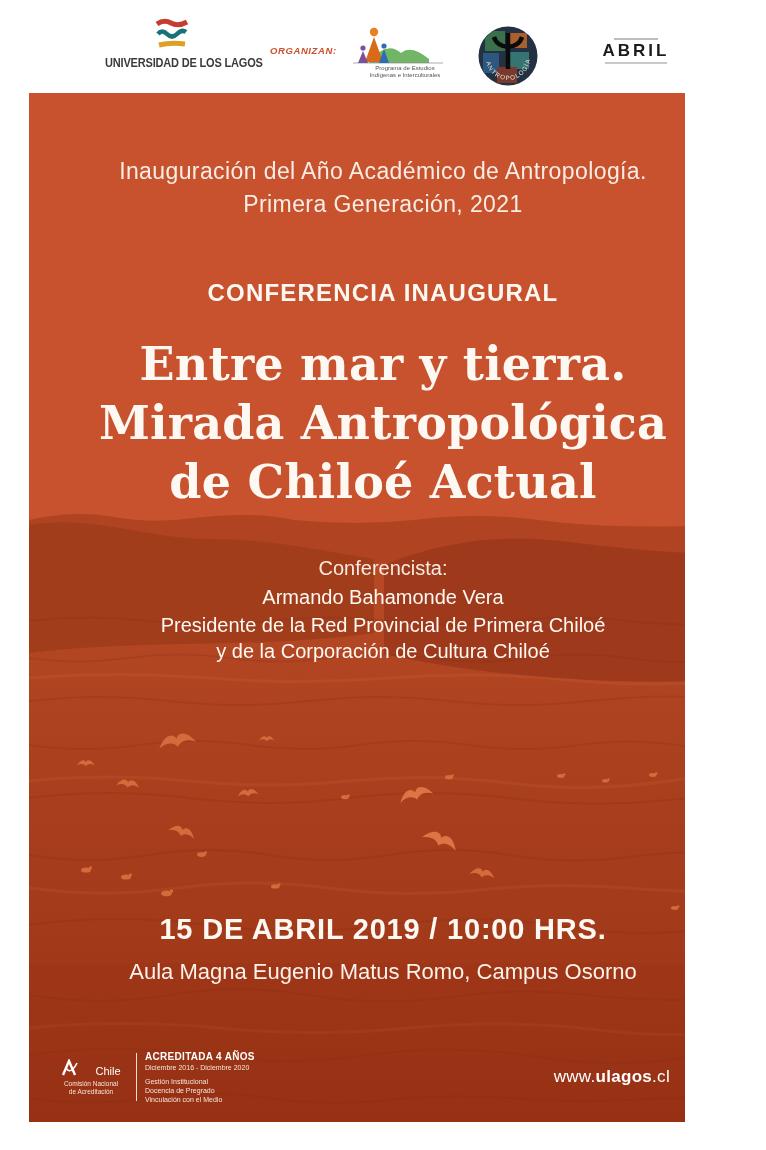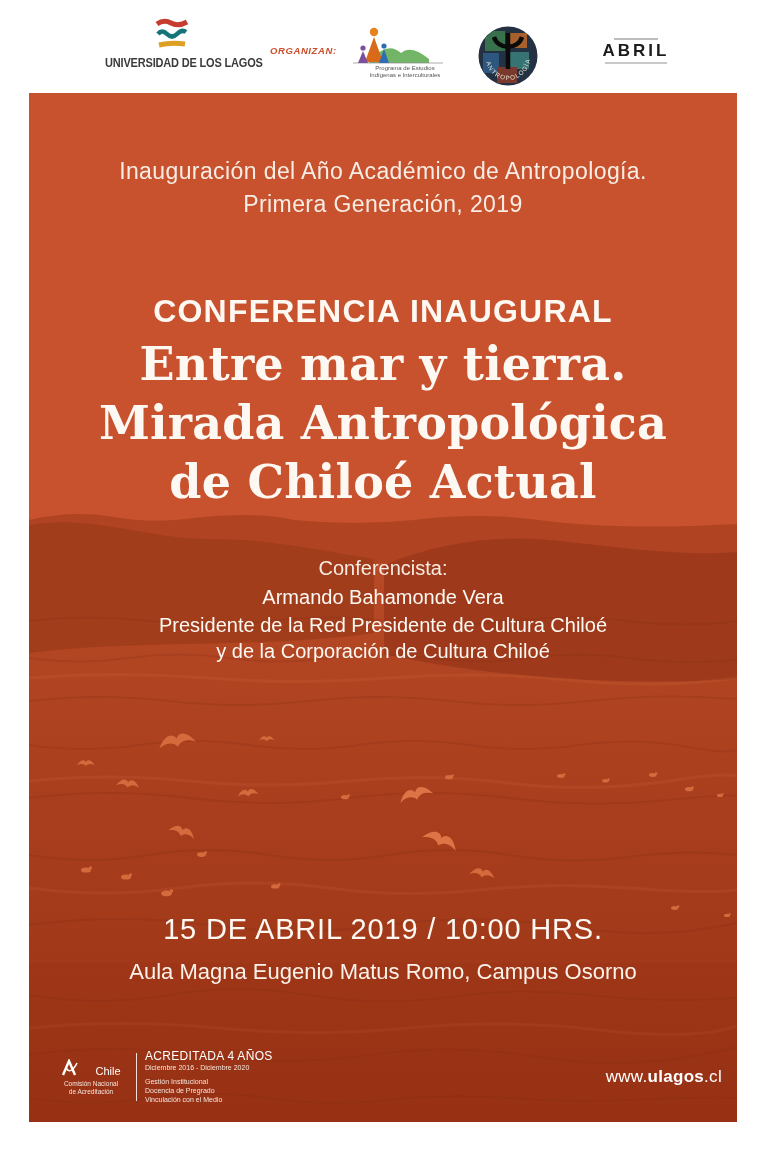--- a/index.html
+++ b/index.html
@@ -13,43 +13,43 @@
   .ulagos-name { font-size:12.5px; font-weight:700; color:#3b3b3b; letter-spacing:-0.2px; transform:scaleX(0.88); transform-origin:center; white-space:nowrap; }
   .organiza { position:absolute; left:270px; top:45px; font-size:9.5px; font-weight:700; color:#cc4e2b; letter-spacing:0.6px;font-style:italic; }
   .peii-logo { position:absolute; left:341px; top:24px; width:110px; height:62px; }
   .seal-logo { position:absolute; left:477px; top:25px; width:62px; height:62px; }
   .atlas-logo { position:absolute; left:593px; top:38px; width:86px; text-align:center; }
   .atlas-cap { height:2px; background:#bdbdbd; width:44px; margin:0 auto 2px auto; }
   .atlas-word { font-size:17px; font-weight:700; color:#1c1c1c; letter-spacing:3px; line-height:18px; }
   .atlas-sub { height:2px; background:#c9c9c9; width:62px; margin:2px auto 0 auto; }
 
   
-  .poster { position:absolute; left:29px; top:93px; width:708px; height:1029px; background:#a21caf; overflow:hidden; }
+  .poster { position:absolute; left:29px; top:93px; width:656px; height:1029px; background:#a21caf; overflow:hidden; }
   .scene { position:absolute; left:0; top:0; width:708px; height:1029px; }
   .txt { position:absolute; left:0; width:708px; text-align:center; color:#fdf8f2; z-index:3; }
 
   .kicker { top:62px; font-size:23px; line-height:33px; letter-spacing:0.4px; color:#f8ede4; }
-  .section-label { top:200px; font-size:32px; font-weight:700; letter-spacing:1.2px; }
+  .section-label { top:186px; font-size:24px; font-weight:700; letter-spacing:1.2px; }
   .main-title { top:242px; font-family:"DejaVu Serif", serif; font-weight:700; font-size:46px; line-height:59px; letter-spacing:0.2px; }
   .speaker-block { top:462px; font-size:20px; line-height:26px; }
   .speaker-label { display:block; margin-bottom:3px; color:#f7ebe2; }
   .speaker-name { display:block; font-weight:400; margin-bottom:2px; }
   .event-block { top:820px; }
-  .event-date { font-size:29px; font-weight:400; letter-spacing:0.8px; margin-bottom:9px; }
+  .event-date { font-size:29px; font-weight:700; letter-spacing:0.8px; margin-bottom:9px; }
   .event-venue { font-size:22px; line-height:33px; color:#fbf2ea; }
 
   
   .accred { position:absolute; left:25px; top:957px; display:flex; align-items:center; color:#ffffff; z-index:3; }
   .cna-mark { width:74px; text-align:center; }
   .cna-row { display:flex; align-items:flex-end; justify-content:center; gap:16px; }
   .cna-chile { font-size:11px; font-weight:400; line-height:12px; }
   .cna-cap { font-size:6.5px; line-height:8px; margin-top:3px; color:#f4e3da; }
   .accred-div { width:1px; height:48px; background:rgba(255,255,255,0.85); margin:0 8px; }
   .accred-text { text-align:left; }
-  .accred-status { font-size:12px; font-weight:400; letter-spacing:0.3px; line-height:13px; }
+  .accred-status { font-size:10px; font-weight:700; letter-spacing:0.3px; line-height:13px; }
   .accred-period { font-size:7px; line-height:10px; margin-bottom:4px; color:#f4e3da; }
   .accred-area { font-size:7px; line-height:9px; color:#f4e3da; }
 
   .website { position:absolute; right:15px; top:974px; font-size:17px; color:#ffffff; z-index:3; letter-spacing:0.3px; }
   .website b { font-weight:700; }
 </style>
 </head>
 <body>
 
 <div class="page">
@@ -183,35 +183,35 @@
         <use href="#gullS" transform="translate(620,679) scale(0.75)"></use>
         <use href="#gullS" transform="translate(656,693) scale(0.8)"></use>
         <use href="#gullS" transform="translate(688,700) scale(0.6)"></use>
         <use href="#gullS" transform="translate(642,812) scale(0.75)"></use>
         <use href="#gullS" transform="translate(695,820) scale(0.6)"></use>
       </g>
     </svg>
 
     <div class="txt kicker">
       <div>Inauguración del Año Académico de Antropología.</div>
-      <div>Primera Generación, 2019</div>
+      <div>Primera Generación, 2021</div>
     </div>
 
     <div class="txt section-label">CONFERENCIA INAUGURAL</div>
 
     <h1 class="txt main-title">
       <div>Entre mar y tierra.</div>
       <div>Mirada Antropológica</div>
       <div>de Chiloé Actual</div>
     </h1>
 
     <div class="txt speaker-block">
       <span class="speaker-label">Conferencista:</span>
       <span class="speaker-name">Armando Bahamonde Vera</span>
-      <div>Presidente de la Red Presidente de Cultura Chiloé</div>
+      <div>Presidente de la Red Provincial de Primera Chiloé</div>
       <div>y de la Corporación de Cultura Chiloé</div>
     </div>
 
     <div class="txt event-block">
       <div class="event-date">15 DE ABRIL  2019 / 10:00  HRS.</div>
       <div class="event-venue">Aula Magna Eugenio Matus Romo, Campus Osorno</div>
     </div>
 
     <div class="accred">
       <div class="cna-mark">

